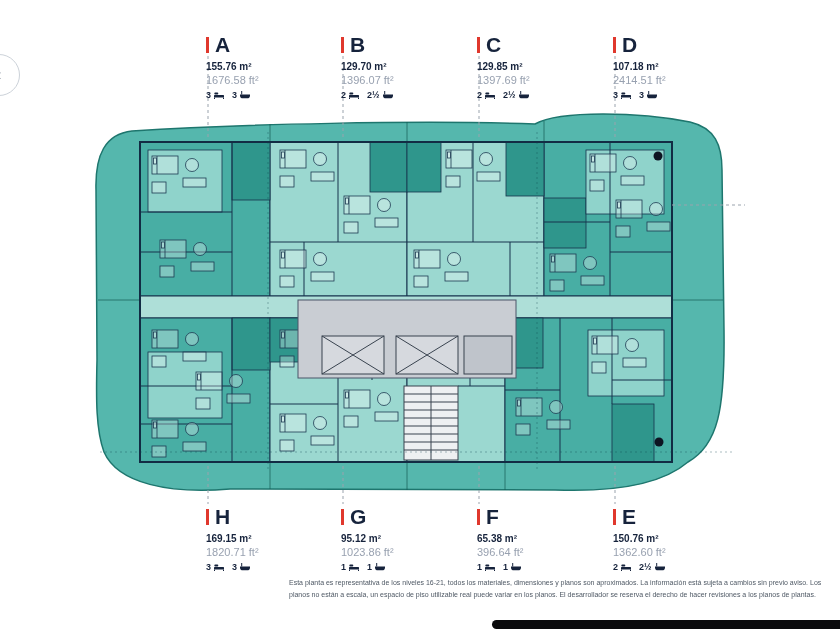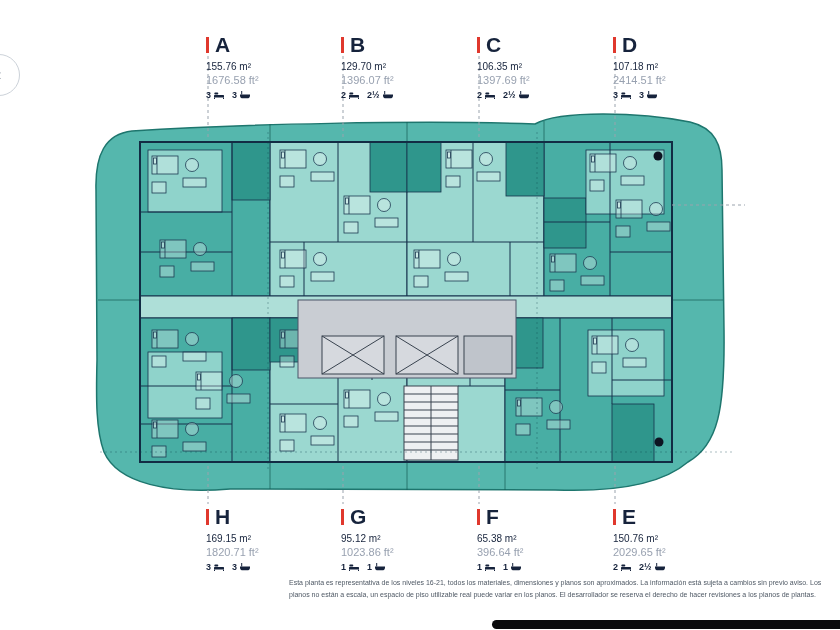--- a/index.html
+++ b/index.html
@@ -9,21 +9,21 @@
     font-family:"Liberation Sans", sans-serif;
     color:#16233c;
   }
   svg{display:block;}
   .plan-svg{position:absolute;left:0;top:0;}
 
   .unit-label{position:absolute;width:122px;}
   .letter-row{display:flex;align-items:center;gap:6px;margin-bottom:6px;}
   .tick{width:3px;height:16px;background:#e0382d;}
   .letter{font-size:21px;font-weight:700;letter-spacing:.5px;line-height:1;}
-  .m2{font-size:10px;font-weight:400;margin-bottom:2px;}
+  .m2{font-size:10px;font-weight:700;margin-bottom:2px;}
   .ft2{font-size:11px;color:#98a1b0;margin-bottom:4px;}
   .bb{display:flex;align-items:center;font-size:9px;font-weight:700;}
   .bb .pair{display:flex;align-items:center;gap:3px;margin-right:8px;}
   .bb svg{display:block;}
 
   #label-A{left:206px;top:34px;} #label-B{left:341px;top:34px;}
   #label-C{left:477px;top:34px;} #label-D{left:613px;top:34px;}
   #label-H{left:206px;top:506px;} #label-G{left:341px;top:506px;}
   #label-F{left:477px;top:506px;} #label-E{left:613px;top:506px;}
 
@@ -229,21 +229,21 @@
         </svg>
       </span>
   </div>
 </div>
 
 <div class="unit-label" id="label-C">
   <div class="letter-row">
       <span class="tick"></span>
     <span class="letter">C</span>
     </div>
-  <div class="m2">106.35 m²</div>
+  <div class="m2">129.85 m²</div>
   <div class="ft2">1397.69 ft²</div>
   <div class="bb">
     <span class="pair">
         <span>2</span>
       <svg width="10" height="8" viewBox="0 0 10 8" fill="#16233c">
           <rect y="4" width="10" height="2.6" rx="0.5"></rect>
           <rect x="0.3" y="1.4" width="4" height="2.2" rx="1"></rect>
           <rect y="6.6" width="1" height="1.4"></rect>
           <rect x="9" y="6.6" width="1" height="1.4"></rect>
         </svg>
@@ -365,21 +365,21 @@
       </span>
   </div>
 </div>
 
 <div class="unit-label" id="label-E">
   <div class="letter-row">
       <span class="tick"></span>
     <span class="letter">E</span>
     </div>
   <div class="m2">150.76 m²</div>
-  <div class="ft2">2029.65 ft²</div>
+  <div class="ft2">1362.60 ft²</div>
   <div class="bb">
     <span class="pair">
         <span>2</span>
       <svg width="10" height="8" viewBox="0 0 10 8" fill="#16233c">
           <rect y="4" width="10" height="2.6" rx="0.5"></rect>
           <rect x="0.3" y="1.4" width="4" height="2.2" rx="1"></rect>
           <rect y="6.6" width="1" height="1.4"></rect>
           <rect x="9" y="6.6" width="1" height="1.4"></rect>
         </svg>
       </span>

